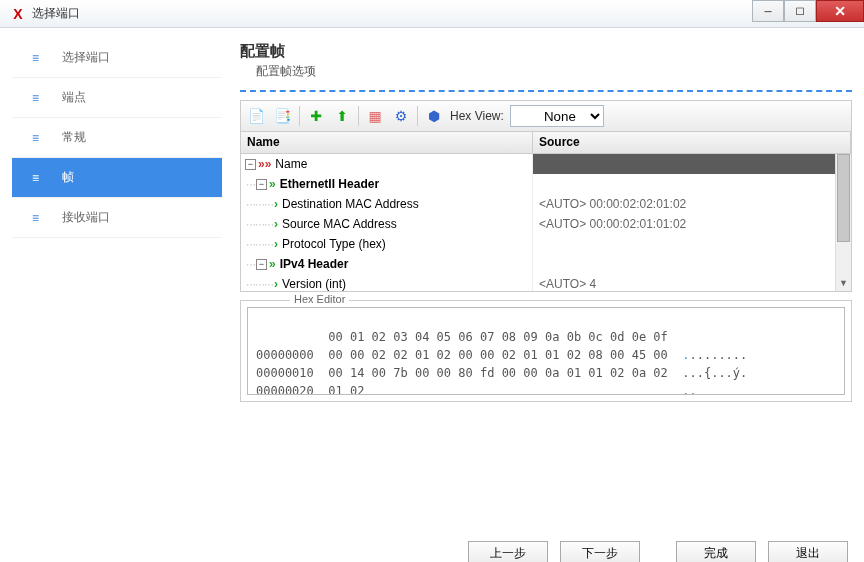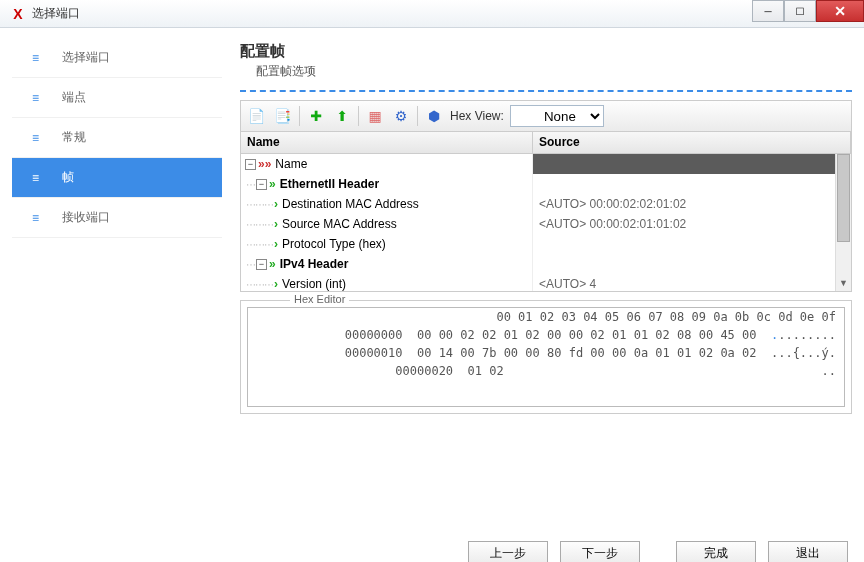--- a/index.html
+++ b/index.html
@@ -44,21 +44,21 @@
 .tree-label { margin-left: 2px; }
 .tree-label.bold { font-weight: bold; }
 .scrollbar { position: absolute; right: 0; top: 0; bottom: 0; width: 16px; background: #f0f0f0; border-left: 1px solid #ddd; }
 .scroll-thumb { position: absolute; top: 0; left: 1px; right: 1px; height: 88px; background: #c8c8c8; border: 1px solid #aaa; }
 .scroll-arrow { position: absolute; left: 0; right: 0; height: 16px; display: flex; align-items: center; justify-content: center; font-size: 9px; color: #666; }
 .scroll-arrow.up { top: 0; }
 .scroll-arrow.down { bottom: 0; }
 .hex-editor { margin-top: 8px; }
 .hex-fieldset { border: 1px solid #ccc; padding: 6px; position: relative; }
 .hex-legend { position: absolute; top: -8px; left: 8px; background: #fff; padding: 0 4px; font-size: 11px; color: #666; margin-left: 41px; }
-.hex-inner { border: 1px solid #bbb; padding: 0 8px; font-family: Consolas, monospace; font-size: 12px; color: #555; height: 100px; overflow: hidden; line-height: 1.5; white-space: pre; text-align: right; }
+.hex-inner { border: 1px solid #bbb; padding: 20px 8px; font-family: Consolas, monospace; font-size: 12px; color: #555; height: 88px; overflow: hidden; line-height: 1.5; white-space: pre; }
 .hex-ascii-accent { color: #3c8ce7; }
 .footer { height: 40px; display: flex; justify-content: flex-end; align-items: center; padding: 0 16px; gap: 12px; border-top: none; }
 .btn { width: 80px; height: 24px; background: linear-gradient(#fdfdfd, #ececec); border: 1px solid #aaa; cursor: pointer; font-size: 12px; }
 .ico-doc { color: #888; }
 .ico-green { color: #1a1; }
 .ico-pink { color: #d66; }
 .ico-blue { color: #36c; }
 </style>
 </head>
 <body>

